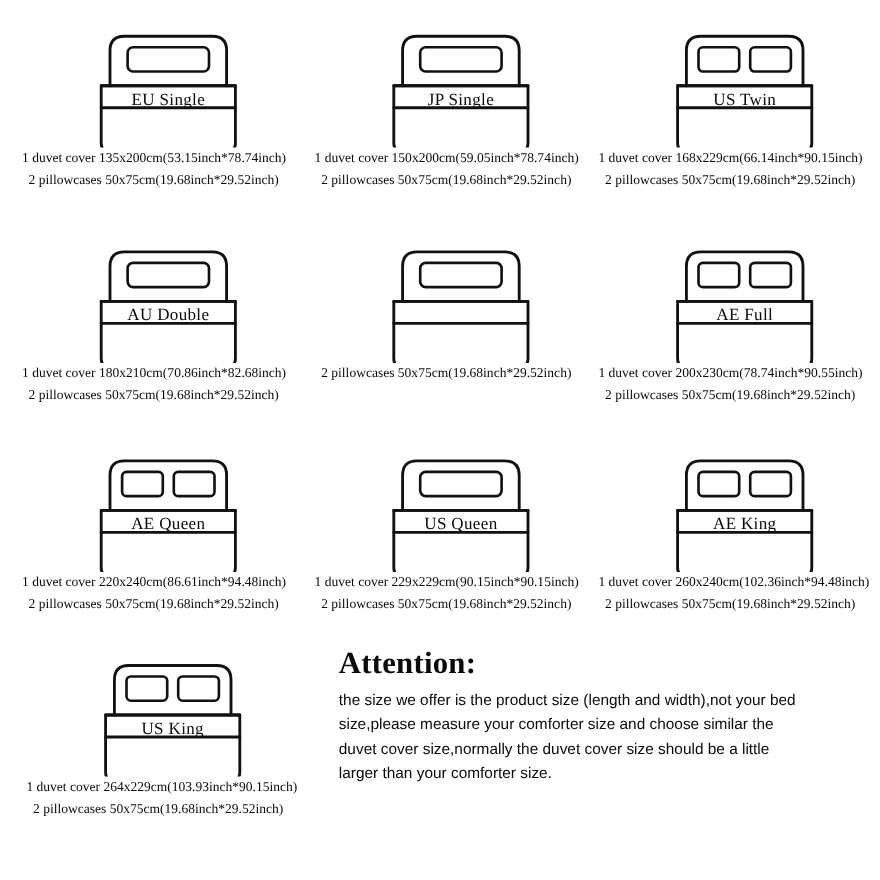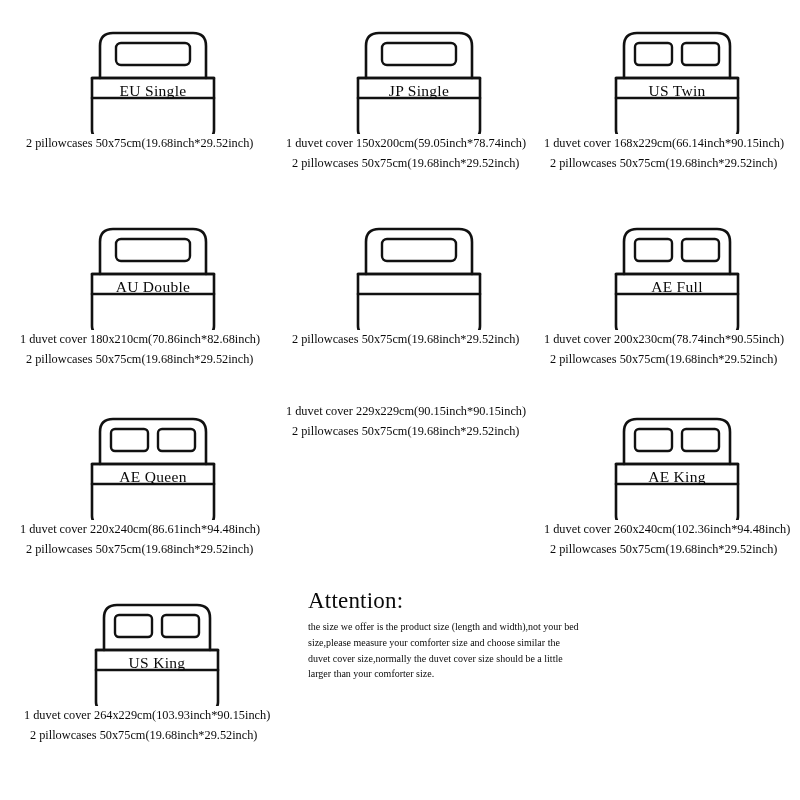--- a/index.html
+++ b/index.html
@@ -60,29 +60,29 @@
   .caption .line2 {
     margin-left: 6px;
   }
   .attention-block {
     position: absolute;
     left: 300px;
     top: 588px;
     width: 492px;
   }
   .attention-title {
-    font-size: 23px;
+    font-size: 28px;
     font-family: "Liberation Serif", serif;
-    font-weight: normal;
+    font-weight: bold;
     letter-spacing: 0.2px;
     margin: 0 0 5px 8px;
   }
   .attention-body {
-    font-size: 10px;
-    font-family: Liberation Serif, serif;
+    font-size: 14px;
+    font-family: Liberation Sans, sans-serif;
     line-height: 1.58;
     margin-left: 8px;
   }
   .attention-body div {
     white-space: nowrap;
   }
 </style>
 </head>
 <body>
 
@@ -97,20 +97,21 @@
                 <path d="M14 82 L136 82"></path>
                 <path d="M22 62 L14 62 M128 62 L136 62"></path>
               </g>
               <g fill="none" stroke="#111111" stroke-width="2.4" stroke-linejoin="round">
                 <rect x="38" y="27" width="74" height="22" rx="5"></rect>
               </g>
             </svg></div>
           <div class="bed-label">EU Single</div>
         </div>
         <div class="caption">
+          <div>1 duvet cover 135x200cm(53.15inch*78.74inch)</div>
           <div class="line2">2 pillowcases 50x75cm(19.68inch*29.52inch)</div>
         </div>
       </div>
       <div class="cell" style="left: 286px; top: 16px;">
         <div class="bed-wrap">
           <div class="bed"><svg width="150" height="118" viewBox="0 0 150 118" xmlns="http://www.w3.org/2000/svg">
               <g fill="none" stroke="#111111" stroke-width="2.6" stroke-linejoin="round" stroke-linecap="round">
                 <path d="M22 62 L22 30 Q22 17 35 17 L115 17 Q128 17 128 30 L128 62 Z"></path>
                 <path d="M14 62 L136 62 L136 114 Q136 122 128 122 L22 122 Q14 122 14 114 Z"></path>
                 <path d="M14 82 L136 82"></path>
@@ -222,20 +223,34 @@
               </g>
             </svg></div>
           <div class="bed-label">AE Queen</div>
         </div>
         <div class="caption">
           <div>1 duvet cover 220x240cm(86.61inch*94.48inch)</div>
           <div class="line2">2 pillowcases 50x75cm(19.68inch*29.52inch)</div>
         </div>
       </div>
       <div class="cell" style="left: 286px; top: 402px;">
+        <div class="bed-wrap">
+          <div class="bed"><svg width="150" height="118" viewBox="0 0 150 118" xmlns="http://www.w3.org/2000/svg">
+              <g fill="none" stroke="#111111" stroke-width="2.6" stroke-linejoin="round" stroke-linecap="round">
+                <path d="M22 62 L22 30 Q22 17 35 17 L115 17 Q128 17 128 30 L128 62 Z"></path>
+                <path d="M14 62 L136 62 L136 114 Q136 122 128 122 L22 122 Q14 122 14 114 Z"></path>
+                <path d="M14 82 L136 82"></path>
+                <path d="M22 62 L14 62 M128 62 L136 62"></path>
+              </g>
+              <g fill="none" stroke="#111111" stroke-width="2.4" stroke-linejoin="round">
+                <rect x="38" y="27" width="74" height="22" rx="5"></rect>
+              </g>
+            </svg></div>
+          <div class="bed-label">US Queen</div>
+        </div>
         <div class="caption">
           <div>1 duvet cover 229x229cm(90.15inch*90.15inch)</div>
           <div class="line2">2 pillowcases 50x75cm(19.68inch*29.52inch)</div>
         </div>
       </div>
       <div class="cell" style="left: 544px; top: 402px;">
         <div class="bed-wrap">
           <div class="bed"><svg width="150" height="118" viewBox="0 0 150 118" xmlns="http://www.w3.org/2000/svg">
               <g fill="none" stroke="#111111" stroke-width="2.6" stroke-linejoin="round" stroke-linecap="round">
                 <path d="M22 62 L22 30 Q22 17 35 17 L115 17 Q128 17 128 30 L128 62 Z"></path>

